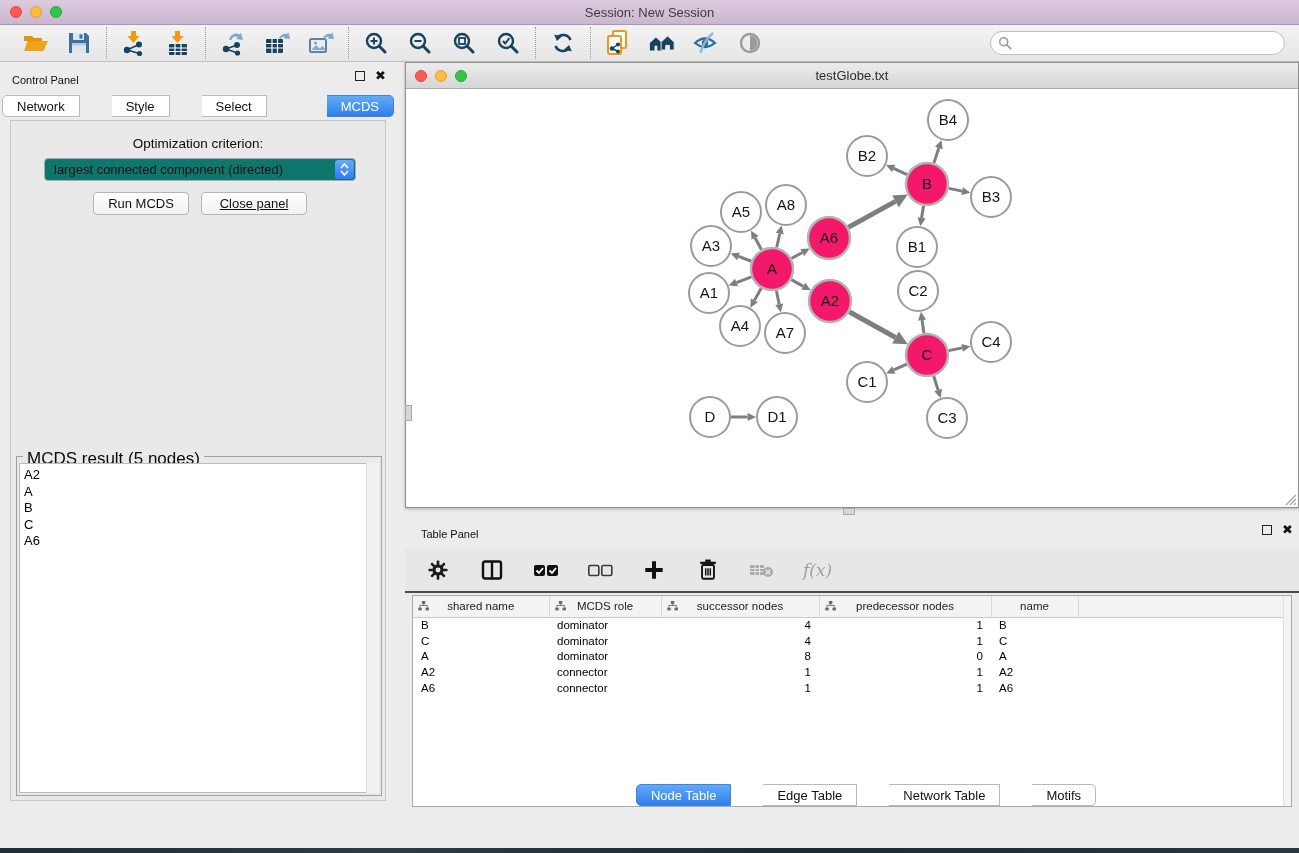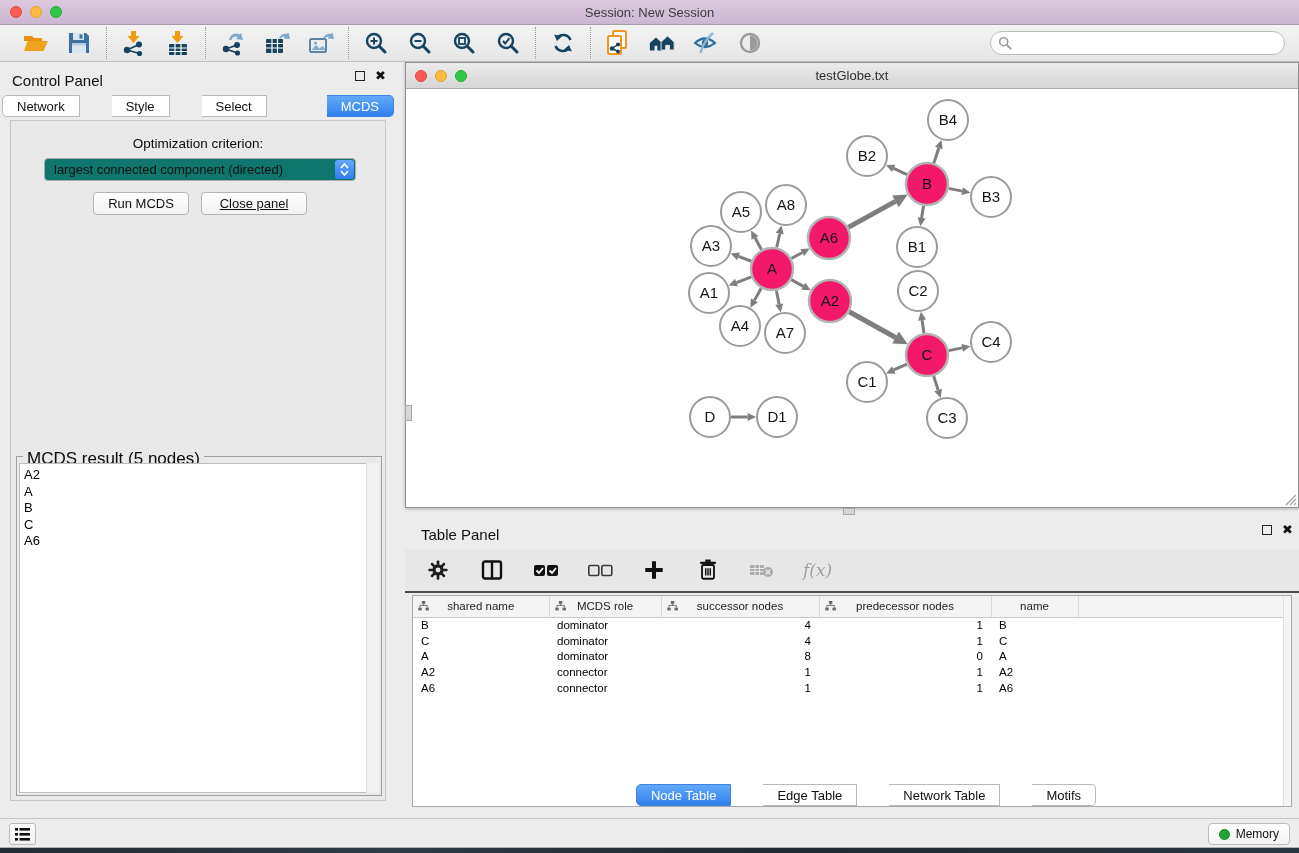--- a/index.html
+++ b/index.html
@@ -27,21 +27,21 @@
   .tbicon { width:28px; height:28px; display:flex; align-items:center; justify-content:center; cursor:default; }
   .tbicon svg { display:block; }
   #search-wrap { margin-left:auto; margin-right:6px; position:relative; }
   #search-input { width:295px; height:24px; border:1px solid #bdbdbd; border-radius:12px;
     background:#fff; padding:0 10px 0 26px; font-size:13px; outline:none; }
   #search-wrap svg { position:absolute; left:8px; top:5px; }
 
   
   #control-panel { position:absolute; left:4px; top:66px; width:388px; height:748px; }
   .panel-head { position:relative; height:28px; display:flex; align-items:center; }
-  .panel-head .ph-title { font-size:15px; color:#111; margin-left:8px; }
+  .panel-head .ph-title { font-size:11px; color:#111; margin-left:8px; }
   .ph-icons { position:absolute; right:6px; top:5px; display:flex; gap:10px; align-items:center; }
   .float-box { width:10px; height:10px; border:1.6px solid #222; display:inline-block; }
   .close-x { font-size:13px; font-weight:bold; color:#111; line-height:10px; }
   .seg-row { position:absolute; top:29px; left:0; right:0; display:flex; justify-content:center;gap:32px; }
   .seg { border:1px solid #b9b9b9; border-left:none; background:#fff; font-size:13px; color:#111;
     padding:3px 14px; height:22px; display:flex; align-items:center; }
   .seg.first { border-left:1px solid #b9b9b9; border-radius:5px 0 0 5px; }
   .seg.last { border-radius:0 5px 5px 0; }
   .seg.active { background:linear-gradient(#62aaf8,#2f80ee); border-color:#3f82e0; color:#fff;margin-left:28px; }
   .cp-body { position:absolute; left:6px; top:54px; width:376px; height:681px;
@@ -572,30 +572,14 @@
       <div class="tp-scroll"></div>
     </div>
     <div id="tp-tabs" class="seg-row" style="position:absolute">
       <span class="seg first active">Node Table</span>
       <span class="seg">Edge Table</span>
       <span class="seg">Network Table</span>
       <span class="seg last">Motifs</span>
     </div>
   </div>
 
-  <div id="statusbar">
-    <span id="list-btn">
-      <svg width="15" height="13" viewBox="0 0 15 13">
-          <rect x="0" y="0" width="3" height="2.6" fill="#111"></rect>
-          <rect x="4.5" y="0" width="10.5" height="2.6" fill="#111"></rect>
-          <rect x="0" y="5" width="3" height="2.6" fill="#111"></rect>
-          <rect x="4.5" y="5" width="10.5" height="2.6" fill="#111"></rect>
-          <rect x="0" y="10" width="3" height="2.6" fill="#111"></rect>
-          <rect x="4.5" y="10" width="10.5" height="2.6" fill="#111"></rect>
-        </svg>
-    </span>
-    <span id="memory-btn">
-      <span class="mem-dot"></span>
-      <span>Memory</span>
-    </span>
-  </div>
   <div id="wallpaper"></div>
 </div>
 
 </body></html>

